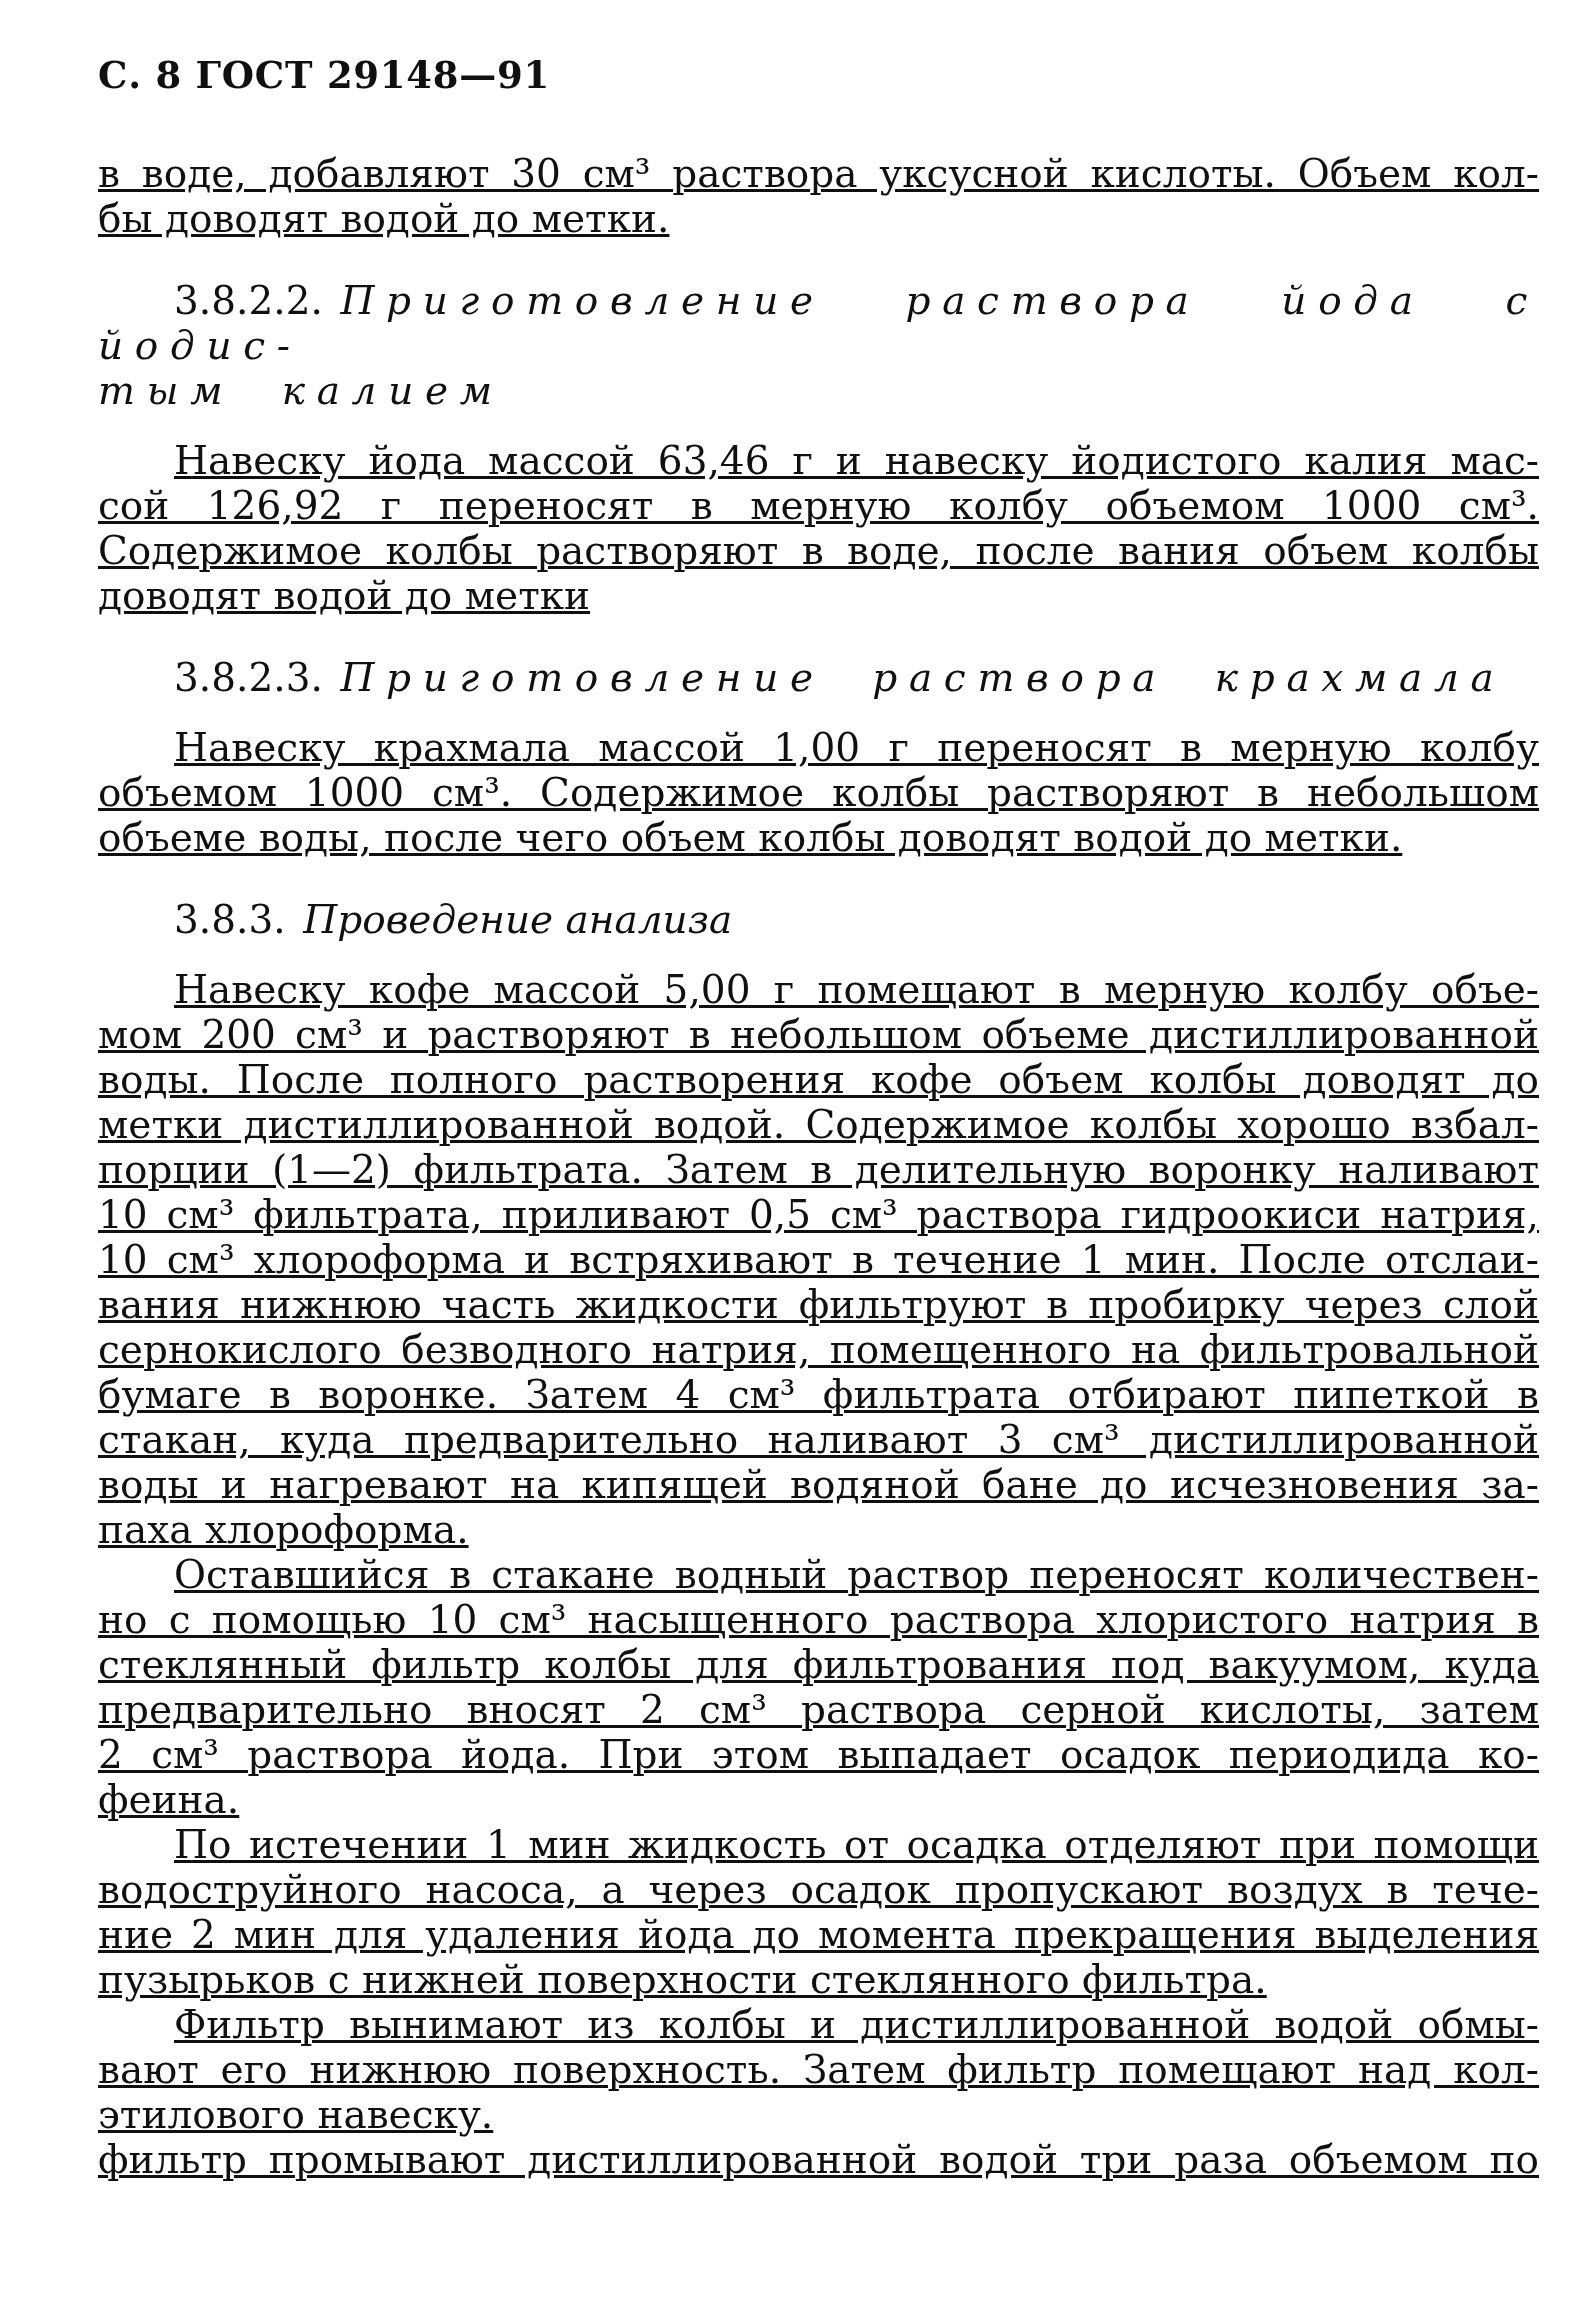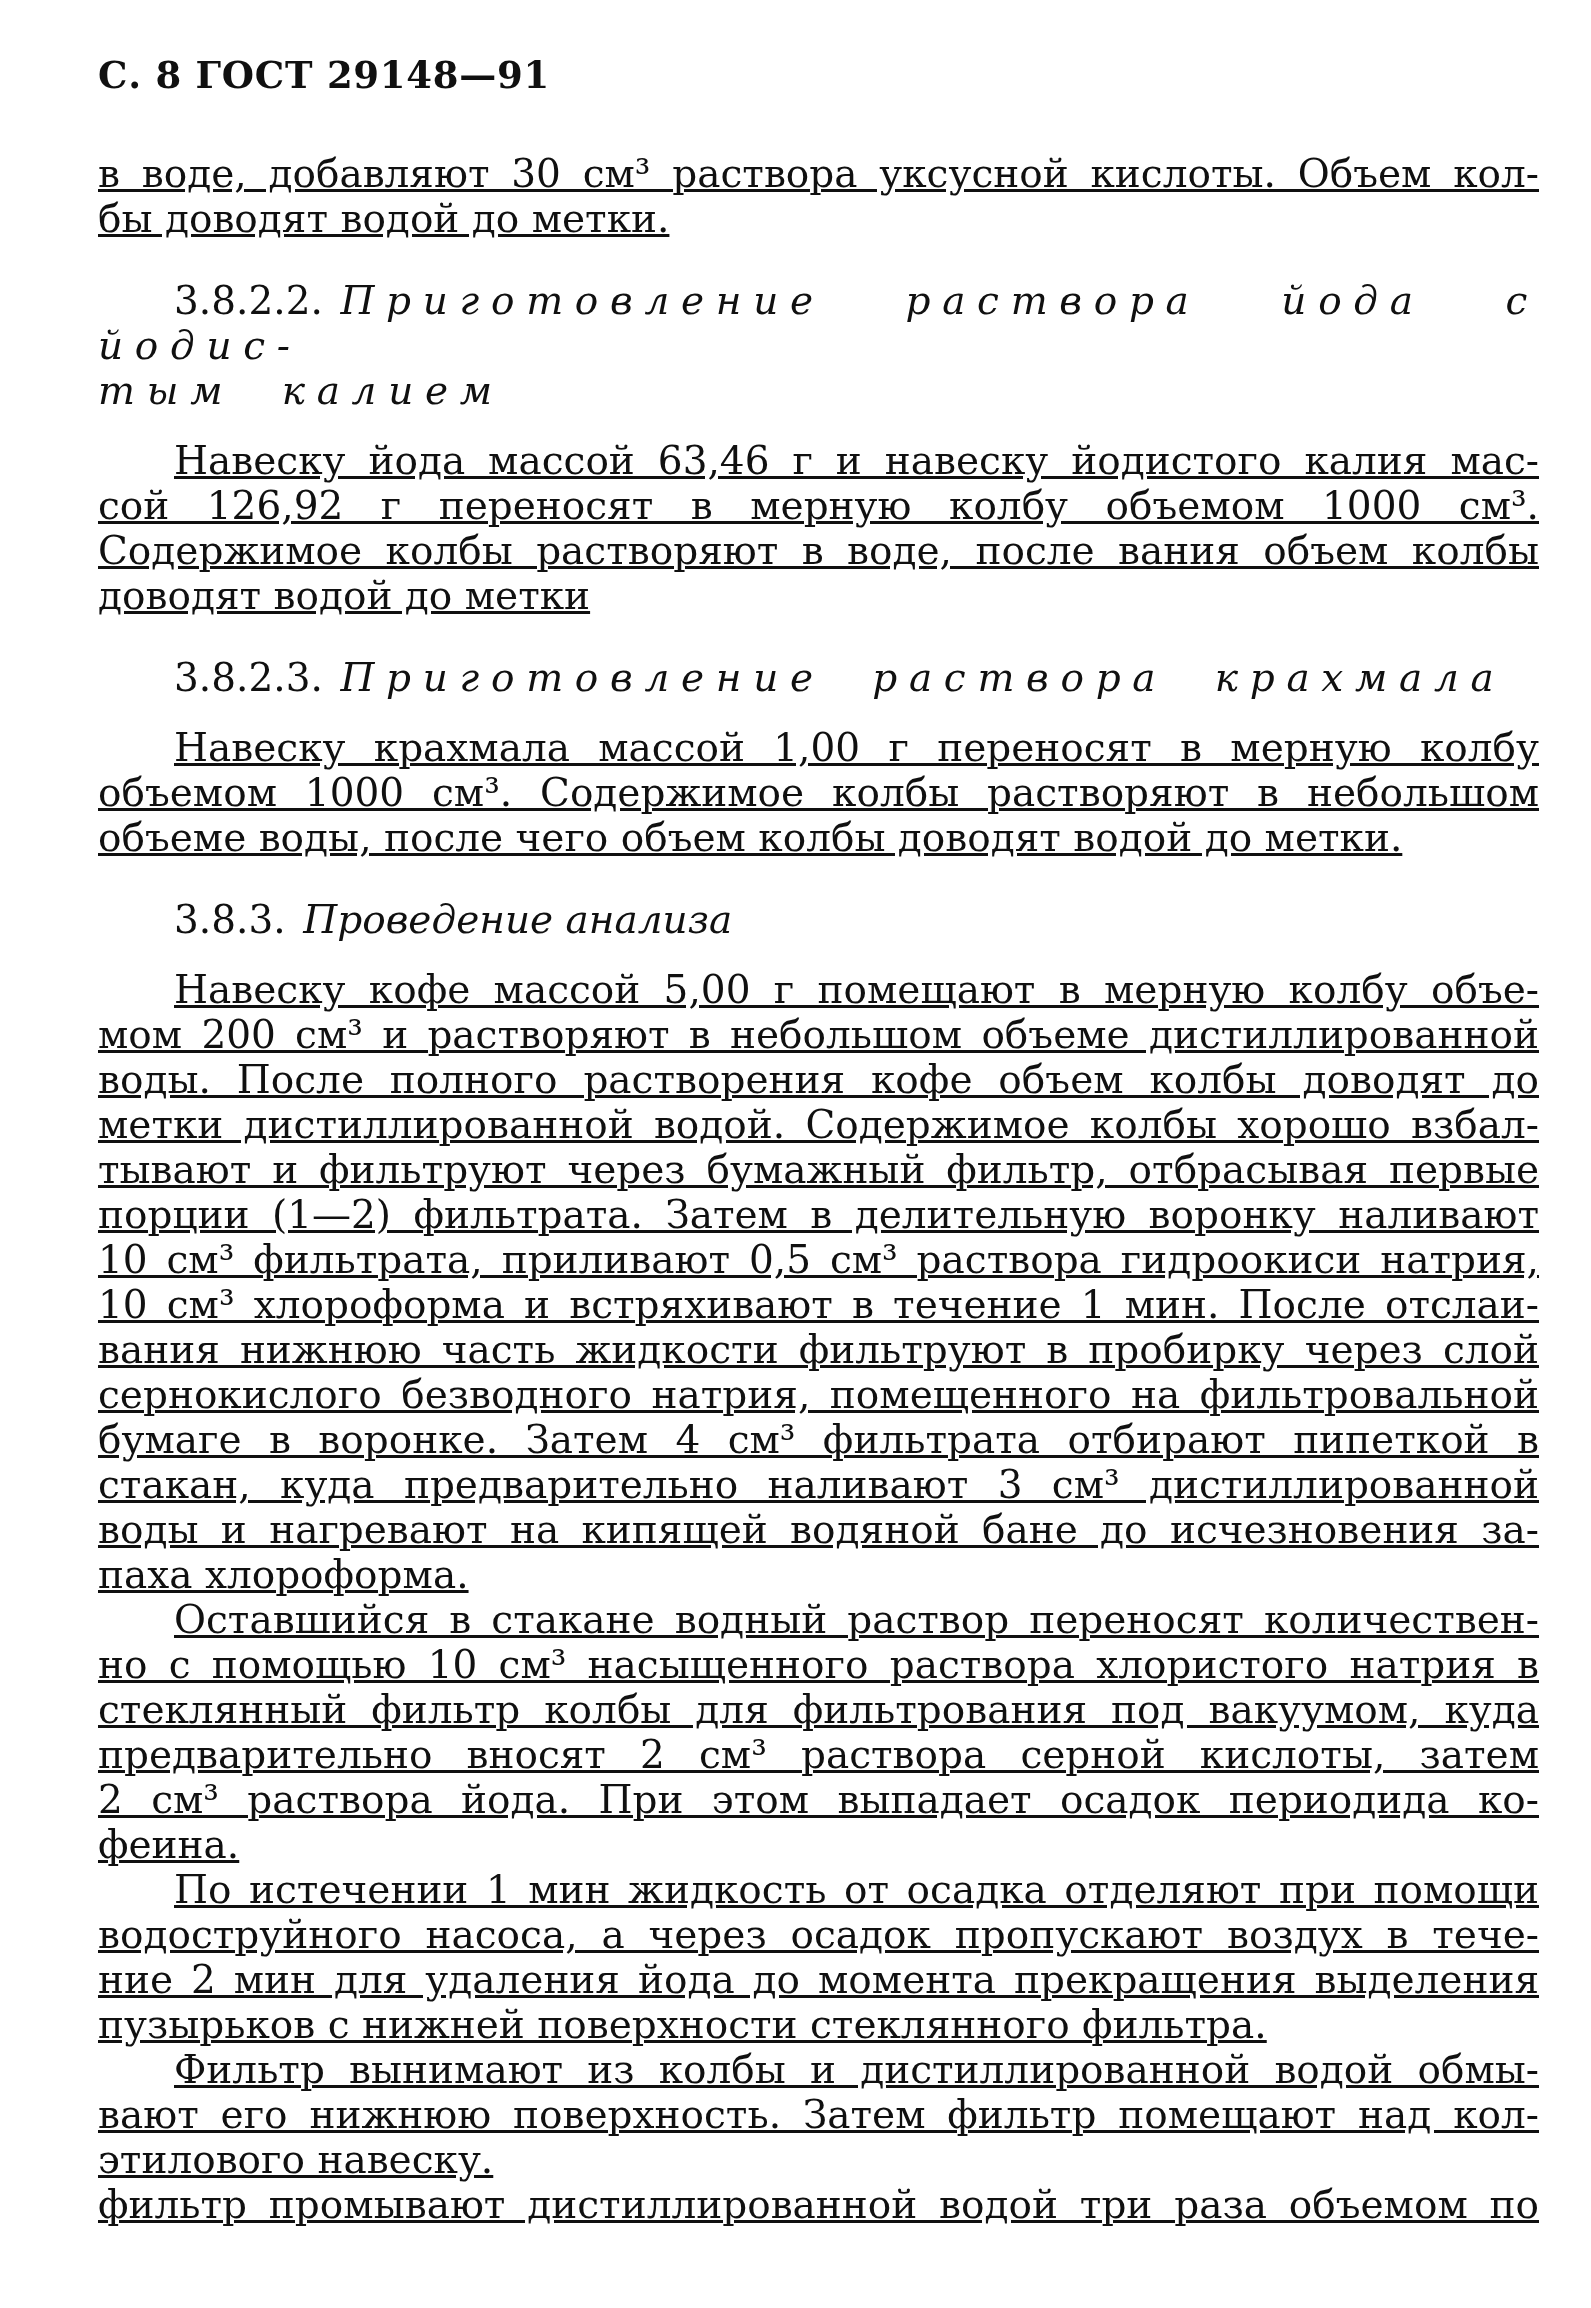--- a/index.html
+++ b/index.html
@@ -87,21 +87,20 @@
         <div class="line last">объеме воды, после чего объем колбы доводят водой до метки.</div>
       </div>
       <div class="heading h-italic">
         <div class="hline first"><span class="num">3.8.3.</span><span class="txt">Проведение анализа</span></div>
       </div>
       <div class="para">
         <div class="line indent">Навеску кофе массой 5,00 г помещают в мерную колбу объе-</div>
         <div class="line">мом 200 см³ и растворяют в небольшом объеме дистиллированной</div>
         <div class="line">воды. После полного растворения кофе объем колбы доводят до</div>
         <div class="line">метки дистиллированной водой. Содержимое колбы хорошо взбал-</div>
-        <div class="line">тывают и фильтруют через бумажный фильтр, отбрасывая первые</div>
         <div class="line">порции (1—2) фильтрата. Затем в делительную воронку наливают</div>
         <div class="line">10 см³ фильтрата, приливают 0,5 см³ раствора гидроокиси натрия,</div>
         <div class="line">10 см³ хлороформа и встряхивают в течение 1 мин. После отслаи-</div>
         <div class="line">вания нижнюю часть жидкости фильтруют в пробирку через слой</div>
         <div class="line">сернокислого безводного натрия, помещенного на фильтровальной</div>
         <div class="line">бумаге в воронке. Затем 4 см³ фильтрата отбирают пипеткой в</div>
         <div class="line">стакан, куда предварительно наливают 3 см³ дистиллированной</div>
         <div class="line">воды и нагревают на кипящей водяной бане до исчезновения за-</div>
         <div class="line last">паха хлороформа.</div>
       </div>

